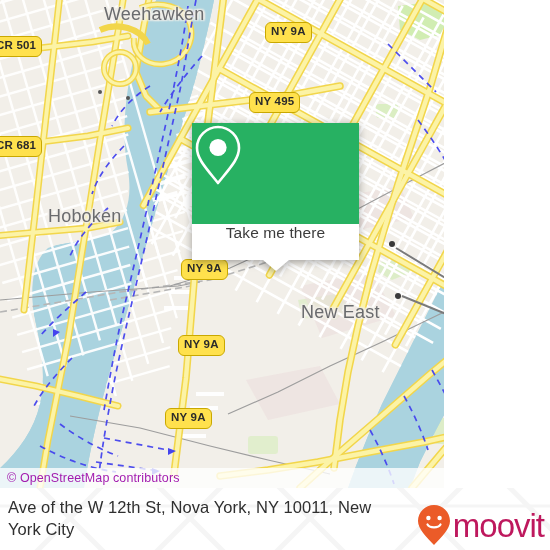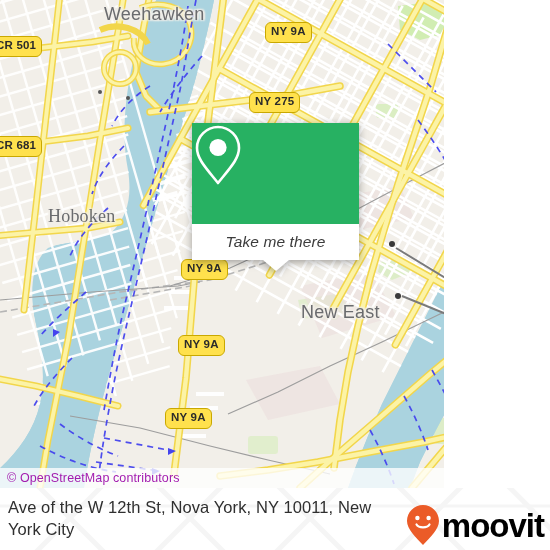--- a/index.html
+++ b/index.html
@@ -24,38 +24,38 @@
 
   
   .shield{position:absolute;background:#ffe14d;border:1.6px solid #c9a800;border-radius:6px;
           color:#2b2b2b;font-size:11.5px;font-weight:bold;line-height:1;
           padding:3px 5px 4px 5px;white-space:nowrap;letter-spacing:.2px;}
 
   
   #popup{position:absolute;left:192px;top:123px;width:167px;height:137px;
          filter:drop-shadow(0 2px 4px rgba(0,0,0,.35));}
   #popup-head{height:101px;background:#27b162;display:flex;align-items:center;justify-content:center;}
-  #popup-foot{height:36px;background:#fff;display:flex;align-items:center;justify-content:center;font-style:italic;}
+  #popup-foot{height:36px;background:#fff;display:flex;align-items:flex-start;justify-content:center;}
   #popup-foot span{font-size:15.5px;color:#3c3c3c;letter-spacing:.1px;}
   #popup-tail{position:absolute;left:50%;top:137px;transform:translateX(-50%);
               width:0;height:0;border-left:13px solid transparent;border-right:13px solid transparent;
               border-top:11px solid #fff;}
 
   
   #attrib{position:absolute;left:0;top:468px;width:550px;height:20px;
           background:rgba(255,255,255,.78);display:flex;align-items:center;}
   #attrib span{font-size:12.5px;color:#a21caf;padding-left:7px;letter-spacing:.1px;}
 
   
   #footer{position:absolute;left:0;top:488px;width:550px;height:62px;background:#ffffff;overflow:hidden;}
   #footer-wm{position:absolute;left:0;top:0;width:550px;height:62px;opacity:.5;}
   #addr{position:absolute;left:8px;top:8px;width:400px;font-size:16.5px;color:#2f2f2f;
         line-height:22px;letter-spacing:.1px;}
   #brand{position:absolute;right:6px;top:16px;display:flex;align-items:center;gap:2px;}
-  #brand-name{font-size:33px;color:#000000;letter-spacing:-1px;line-height:1;font-weight:700;}
+  #brand-name{font-size:33px;color:#be185d;letter-spacing:-1px;line-height:1;font-weight:400;}
 </style>
 </head>
 <body>
 
 <div id="screen">
 
   <div id="map">
 
     <svg width="550" height="488" viewBox="0 0 550 488">
       <defs>
@@ -471,28 +471,28 @@
           <circle cx="290" cy="244" r="2"></circle>
           <circle cx="288" cy="244" r="2"></circle>
           <circle cx="128" cy="98" r="2"></circle>
           <circle cx="100" cy="92" r="2"></circle>
         </g>
 
       </g>
     </svg>
 
     <div class="mlabel city" style="left:104px;top:4px;">Weehawken</div>
-    <div class="mlabel city" style="left:48px;top:206px;font-family:Liberation Serif, serif;">Hoboken</div>
+    <div class="mlabel city" style="left:48px;top:206px;">Hoboken</div>
     <div class="mlabel city" style="left:301px;top:302px;">New East</div>
     <div class="mlabel river" style="left:478px;top:107px;transform:rotate(62deg);transform-origin:left top;">East River</div>
 
     <div class="shield" style="left:-10px;top:36px;">CR 501</div>
     <div class="shield" style="left:-10px;top:136px;">CR 681</div>
     <div class="shield" style="left:265px;top:22px;">NY 9A</div>
-    <div class="shield" style="left:249px;top:92px;">NY 275</div>
+    <div class="shield" style="left:249px;top:92px;">NY 495</div>
     <div class="shield" style="left:181px;top:259px;">NY 9A</div>
     <div class="shield" style="left:178px;top:335px;">NY 9A</div>
     <div class="shield" style="left:165px;top:408px;">NY 9A</div>
 
     <div id="popup">
       <div id="popup-head">
         <svg width="52" height="64" viewBox="0 0 52 64">
           <path d="M26 4 C14.4 4 5 13.4 5 25 C5 36 14 45 26 60 C38 45 47 36 47 25 C47 13.4 37.6 4 26 4 Z" fill="none" stroke="#ffffff" stroke-width="2.6" stroke-linejoin="round"></path>
           <circle cx="26" cy="24.5" r="8.6" fill="#ffffff"></circle>
         </svg>

